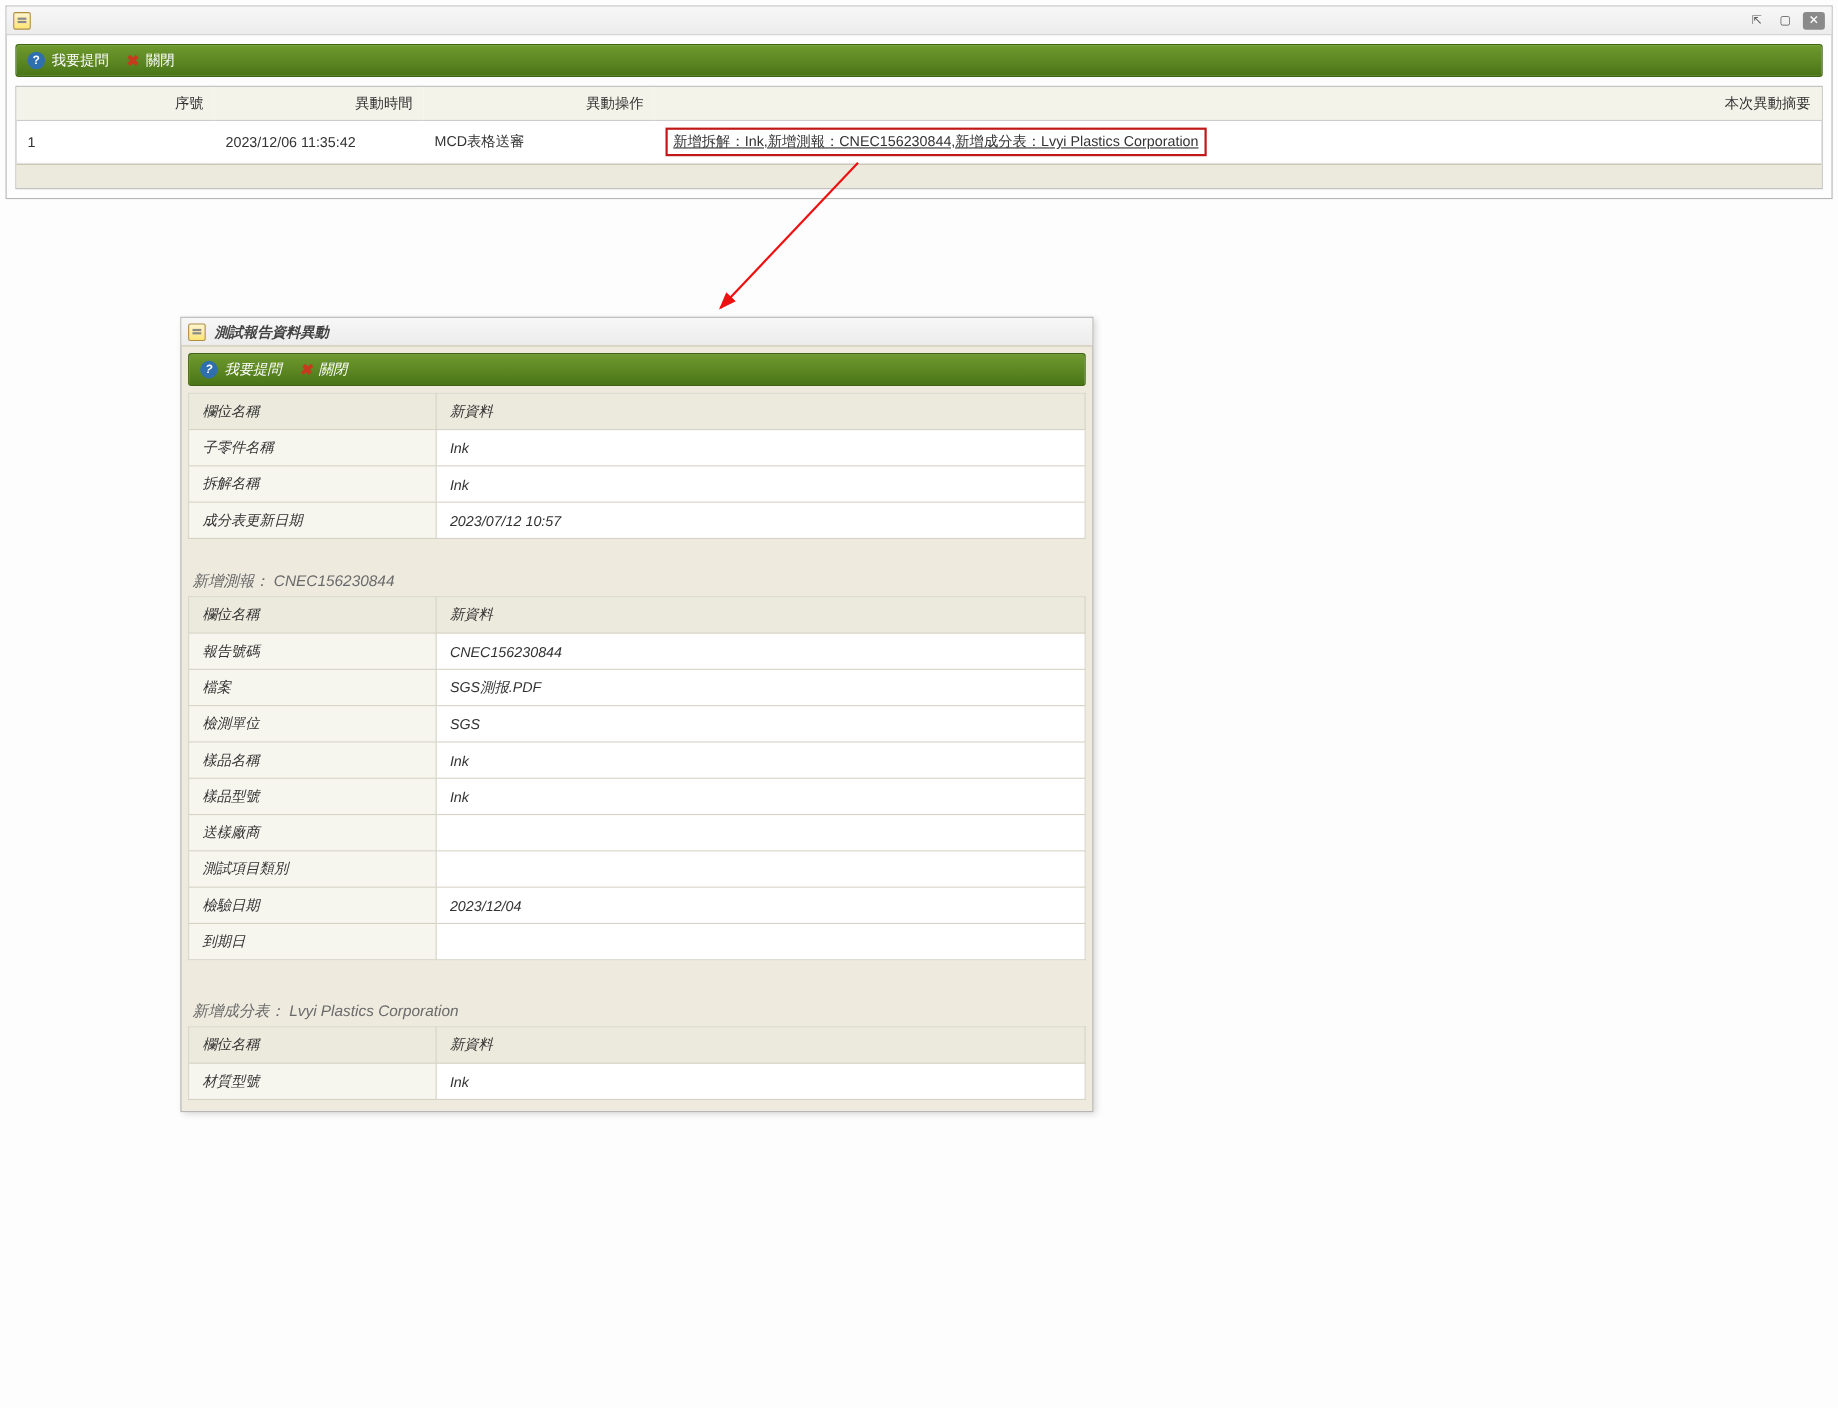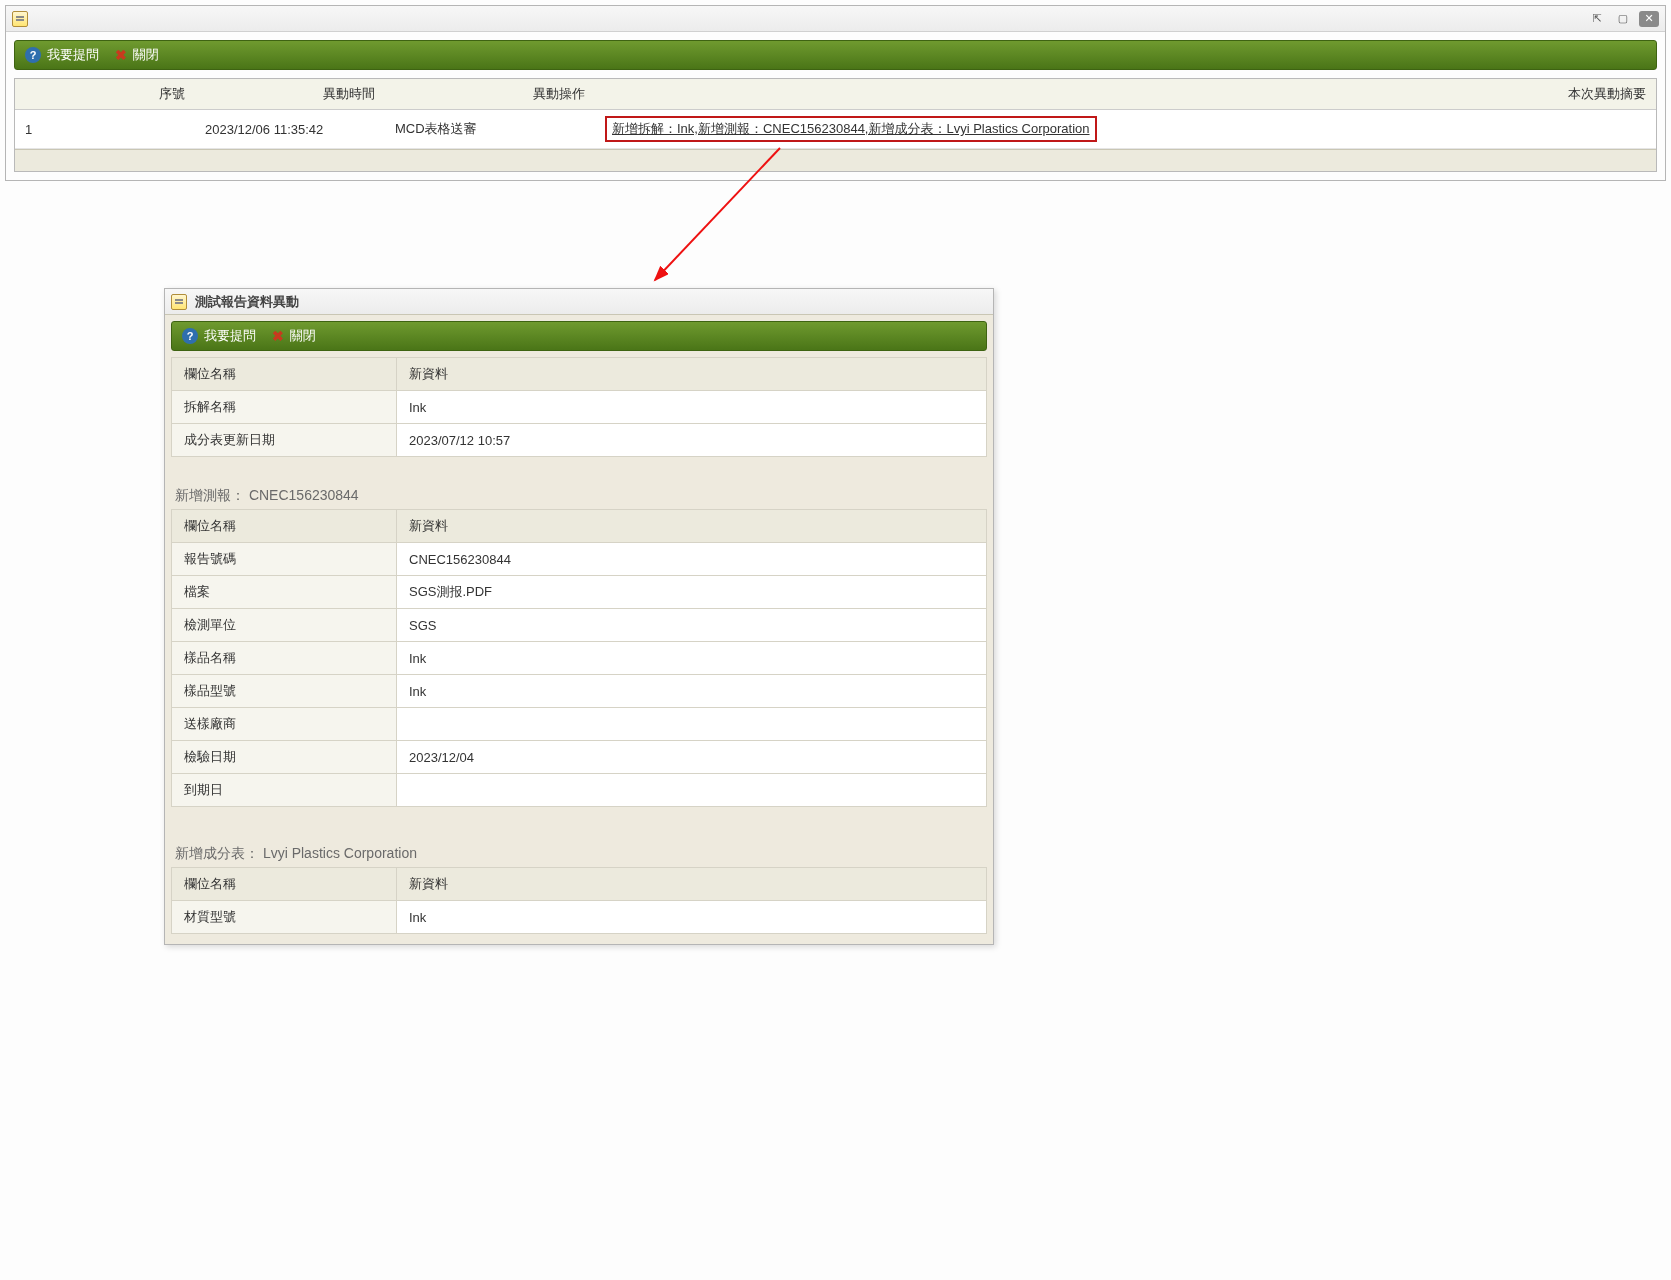--- a/index.html
+++ b/index.html
@@ -144,20 +144,21 @@
 
   
   .detail-dialog {
     position: absolute;
     top: 288px;
     left: 164px;
     width: 830px;
     border: 1px solid #b5b5b5;
     background: #eeeade;
     box-shadow: 2px 2px 6px rgba(0,0,0,0.15);
+    font-style: italic;
   }
   .detail-dialog .titlebar { border-bottom: 1px solid #c9c6b4; }
   .detail-dialog .green-toolbar { margin: 6px; }
 
   .detail-body {
     padding: 0 6px 10px 6px;
   }
 
   .section-heading {
     color: #6a6a6a;
@@ -269,20 +270,24 @@
 
   <div class="detail-body">
 
     <table class="kv">
       <tbody>
           <tr class="header-row">
         <td class="k">欄位名稱</td>
         <td>新資料</td>
       </tr>
       <tr>
+            <td class="k">子零件名稱</td>
+            <td>Ink</td>
+          </tr>
+      <tr>
             <td class="k">拆解名稱</td>
             <td>Ink</td>
           </tr>
       <tr>
             <td class="k">成分表更新日期</td>
             <td>2023/07/12 10:57</td>
           </tr>
     </tbody>
       </table>
 
@@ -311,20 +316,24 @@
           </tr>
       <tr>
             <td class="k">樣品型號</td>
             <td>Ink</td>
           </tr>
       <tr>
             <td class="k">送樣廠商</td>
             <td></td>
           </tr>
       <tr>
+            <td class="k">測試項目類別</td>
+            <td></td>
+          </tr>
+      <tr>
             <td class="k">檢驗日期</td>
             <td>2023/12/04</td>
           </tr>
       <tr>
             <td class="k">到期日</td>
             <td></td>
           </tr>
     </tbody>
       </table>
 

